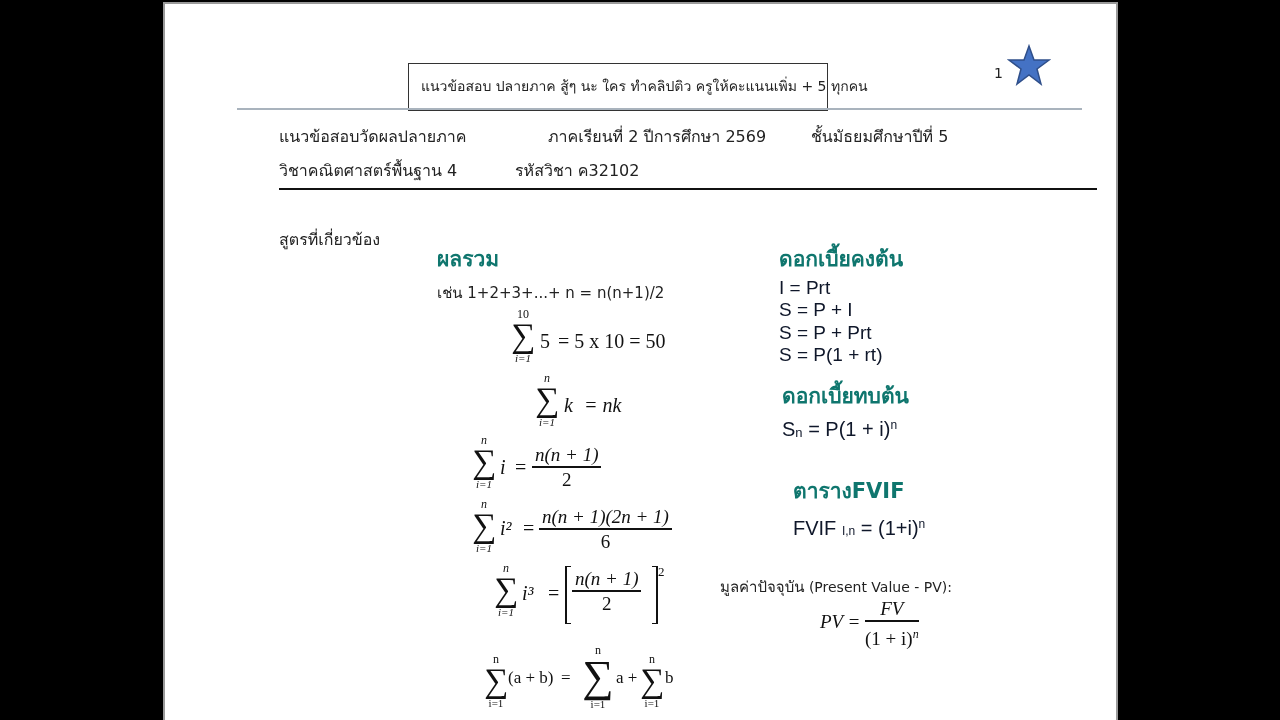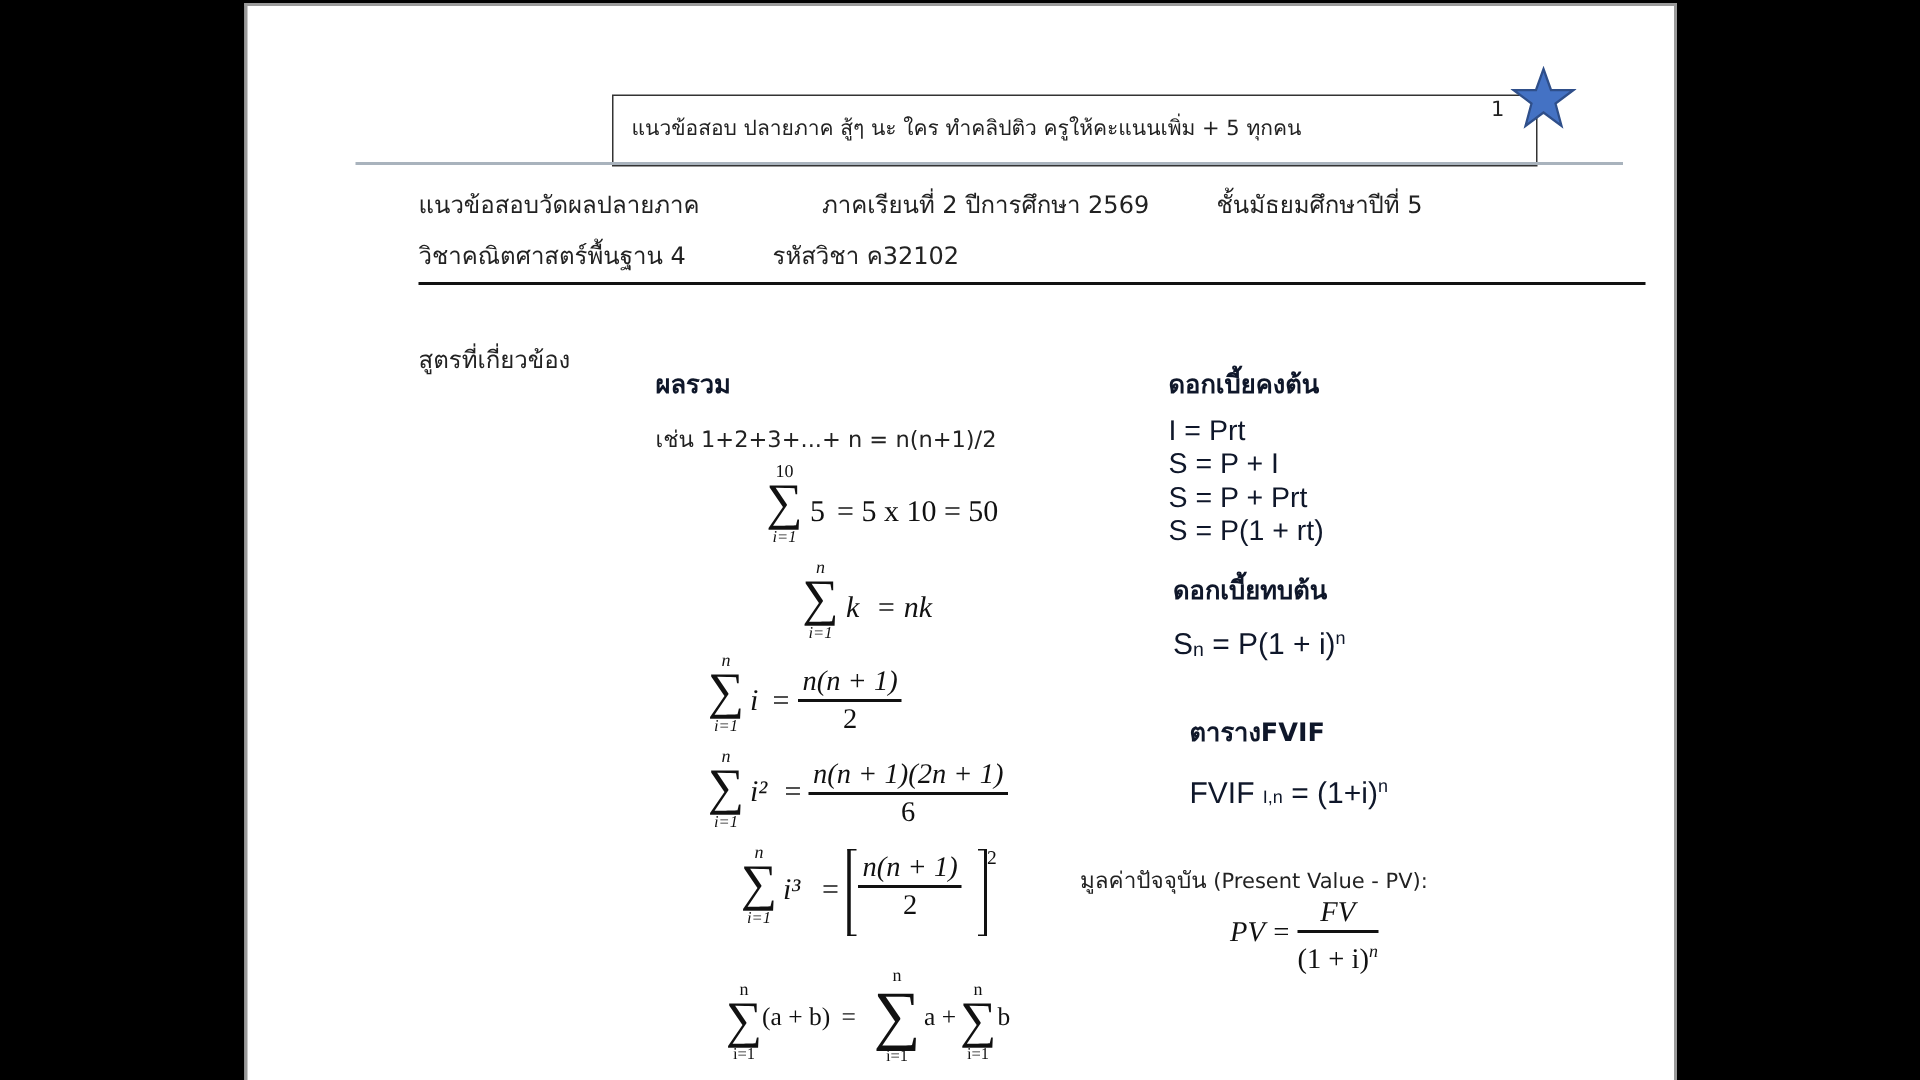--- a/index.html
+++ b/index.html
@@ -6,32 +6,32 @@
   html, body { width: 1280px; height: 720px; overflow: hidden; background: #000; }
   body { position: relative; font-family: "DejaVu Sans", sans-serif; color: #111; }
 
   .page {
     position: absolute; left: 163px; top: 2px; width: 955px; height: 730px;
     background: #fff; border-left: 2px solid #9a9a9a; border-top: 2px solid #9a9a9a; border-right: 2px solid #9a9a9a;
   }
   .abs { position: absolute; white-space: nowrap; }
 
   .title-box {
-    left: 243px; top: 59px; width: 617px; height: 48px;
+    left: 243px; top: 59px; width: 420px; height: 48px;
     border: 1.5px solid #333; background: #fff;
     font-size: 14px; line-height: 45px; padding-left: 12px; color: #222;
   }
   .header-rule { left: 72px; top: 104px; width: 845px; height: 2px; background: #a9b3bd; }
   .page-num { left: 829px; top: 61px; font-size: 14px; color: #222; }
   .star { left: 842px; top: 40px; width: 44px; height: 42px; }
 
   .hdr { font-size: 16px; color: #222; }
   .rule2 { left: 114px; top: 184px; width: 818px; height: 1.5px; background: #111; }
 
-  .th-bold { font-weight: bold; font-size: 17px; color: #0f172a; }
+  .th-bold { font-weight: bold; font-size: 21px; color: #0f766e; }
   .mathi { font-family: "Liberation Serif", serif; font-style: italic; }
 
   
   .sum { position: absolute; text-align: center; font-family: "Liberation Serif", serif; }
   .sum .top { font-size: 12px; font-style: italic; line-height: 12px; }
   .sum .sig { font-size: 34px; line-height: 32px; }
   .sum .bot { font-size: 11px; font-style: italic; line-height: 12px; }
   .sum.up .top, .sum.up .bot { font-style: normal; }
 
   .frac { position: absolute; display: inline-flex; flex-direction: column; align-items: center; font-family: "Liberation Serif", serif; font-style: italic; font-size: 19px; }

